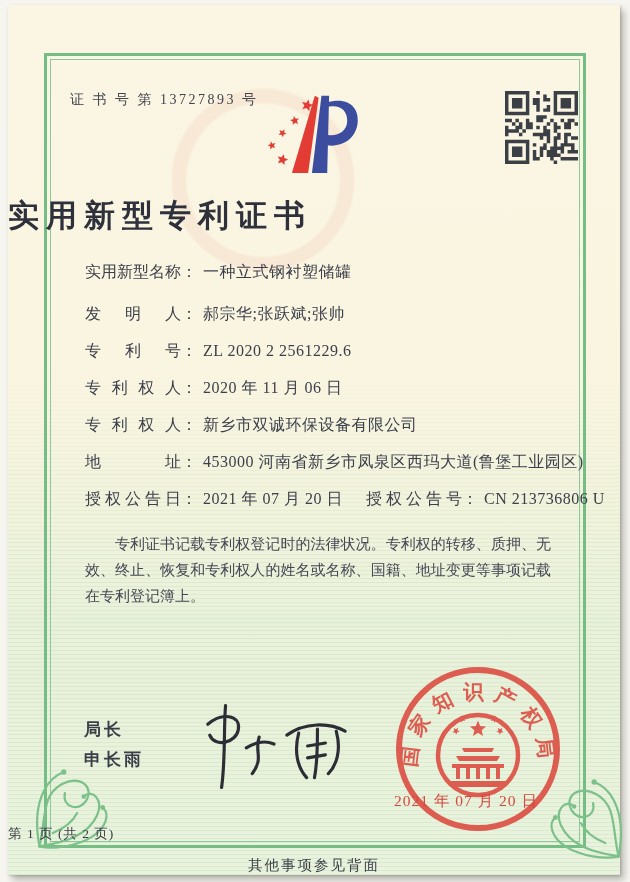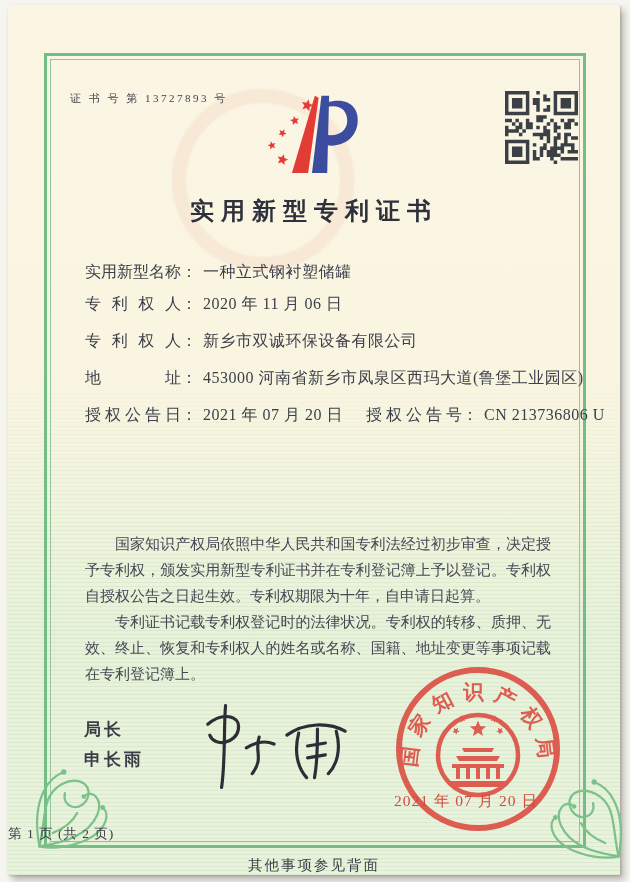--- a/index.html
+++ b/index.html
@@ -11,28 +11,28 @@
     box-shadow:4px 5px 7px rgba(90,90,80,.40), 1px 1px 2px rgba(120,120,105,.35); }
   .guilloche { position:absolute; left:0; right:0; top:40%; bottom:0;
     background:repeating-linear-gradient(0deg, rgba(116,186,136,.13) 0 1px, transparent 1px 4px);
     -webkit-mask-image:linear-gradient(to bottom, transparent, #000 38%);
     mask-image:linear-gradient(to bottom, transparent, #000 38%); pointer-events:none; }
   .watermark { position:absolute; left:150px; top:75px; width:210px; height:200px; border-radius:50%;
     background:radial-gradient(circle, transparent 52%, rgba(226,122,112,.10) 54%, rgba(226,122,112,.10) 62%, transparent 64%); }
   .frame { position:absolute; left:36px; top:48px; width:542px; height:795px;
     border:3px solid #74bd85; }
   .frame-inner { position:absolute; inset:3px; border:1px solid #8dc79b; }
-  .certno { position:absolute; left:62px; top:86px; font-size:11px; letter-spacing:2.5px; color:#41434d; }
+  .certno { position:absolute; left:62px; top:86px; font-size:14px; letter-spacing:2.5px; color:#41434d; }
   .logo { position:absolute; left:255px; top:88px; width:96px; height:82px; }
   .qr { position:absolute; left:497px; top:86px; width:73px; height:73px; }
-  .title { position:absolute; left:0; top:190px; width:100%; text-align:center;
-    font-size:24px; font-weight:600; letter-spacing:7px; color:#2e313c; }
+  .title { position:absolute; left:0; top:190px; width:100%; 
+    font-size:31px; font-weight:600; letter-spacing:7px; color:#2e313c; }
   .fields { position:absolute; left:77px; top:256px; width:482px; color:#3c3f4a; font-size:16px; }
   .frow { line-height:22px; margin-bottom:15px; white-space:nowrap; }
-  .frow.big-gap { margin-bottom:10px; }
+  .frow.big-gap { margin-bottom:20px; }
   .flabel { display:inline-block; width:96px; text-align:justify; text-align-last:justify; vertical-align:top; }
   .fcolon { display:inline-block; margin-right:6px; }
   .fvalue { letter-spacing:.5px; }
   .grant-pair2 { margin-left:23px; }
   .paras { position:absolute; left:77px; top:526px; width:466px; font-size:15px; line-height:26px;
     text-align:justify; color:#454854; }
   .paras p { text-indent:2em; }
   .signer { position:absolute; left:76px; top:710px; font-size:17px; line-height:30px; color:#3a3d47; letter-spacing:3px;font-weight:bold; }
   .sig { position:absolute; left:180px; top:692px; width:168px; height:95px; }
   .seal { position:absolute; left:384px; top:658px; width:172px; height:172px; }
@@ -102,35 +102,40 @@
           <path d="M0,0h28v28h-28z M4,4v20h20v-20z M8,8h12v12h-12z M56,0h28v28h-28z M60,4v20h20v-20z M64,8h12v12h-12z M0,56h28v28h-28z M4,60v20h20v-20z M8,64h12v12h-12z M36,0h4v4h-4z M44,4h4v4h-4z M32,8h4v4h-4z M36,8h4v4h-4z M44,8h4v4h-4z M48,8h4v4h-4z M32,12h4v4h-4z M36,12h4v4h-4z M36,16h4v4h-4z M48,16h4v4h-4z M36,20h4v4h-4z M44,20h4v4h-4z M48,20h4v4h-4z M36,28h4v4h-4z M40,28h4v4h-4z M44,28h4v4h-4z M0,32h4v4h-4z M4,32h4v4h-4z M12,32h4v4h-4z M24,32h4v4h-4z M36,32h4v4h-4z M40,32h4v4h-4z M52,32h4v4h-4z M64,32h4v4h-4z M72,32h4v4h-4z M76,32h4v4h-4z M8,36h4v4h-4z M16,36h4v4h-4z M24,36h4v4h-4z M28,36h4v4h-4z M48,36h4v4h-4z M56,36h4v4h-4z M68,36h4v4h-4z M72,36h4v4h-4z M80,36h4v4h-4z M0,40h4v4h-4z M12,40h4v4h-4z M16,40h4v4h-4z M24,40h4v4h-4z M28,40h4v4h-4z M36,40h4v4h-4z M44,40h4v4h-4z M56,40h4v4h-4z M60,40h4v4h-4z M68,40h4v4h-4z M72,40h4v4h-4z M0,44h4v4h-4z M4,44h4v4h-4z M8,44h4v4h-4z M12,44h4v4h-4z M20,44h4v4h-4z M44,44h4v4h-4z M48,44h4v4h-4z M56,44h4v4h-4z M0,48h4v4h-4z M16,48h4v4h-4z M32,48h4v4h-4z M36,48h4v4h-4z M40,48h4v4h-4z M44,48h4v4h-4z M48,48h4v4h-4z M60,48h4v4h-4z M68,48h4v4h-4z M72,48h4v4h-4z M40,52h4v4h-4z M48,52h4v4h-4z M56,52h4v4h-4z M60,52h4v4h-4z M68,52h4v4h-4z M76,52h4v4h-4z M80,52h4v4h-4z M48,56h4v4h-4z M56,56h4v4h-4z M68,56h4v4h-4z M32,60h4v4h-4z M44,60h4v4h-4z M56,60h4v4h-4z M64,60h4v4h-4z M68,60h4v4h-4z M72,60h4v4h-4z M76,60h4v4h-4z M40,64h4v4h-4z M44,64h4v4h-4z M52,64h4v4h-4z M56,64h4v4h-4z M60,64h4v4h-4z M64,64h4v4h-4z M76,64h4v4h-4z M32,68h4v4h-4z M40,68h4v4h-4z M48,68h4v4h-4z M52,68h4v4h-4z M56,68h4v4h-4z M64,68h4v4h-4z M72,68h4v4h-4z M76,68h4v4h-4z M80,68h4v4h-4z M32,72h4v4h-4z M40,72h4v4h-4z M48,72h4v4h-4z M52,72h4v4h-4z M56,72h4v4h-4z M60,72h4v4h-4z M32,76h4v4h-4z M36,76h4v4h-4z M52,76h4v4h-4z M64,76h4v4h-4z M68,76h4v4h-4z M72,76h4v4h-4z M76,76h4v4h-4z M80,76h4v4h-4z M56,80h4v4h-4z " fill="#3b4046" fill-rule="evenodd"></path>
         </svg></div>
 
     <div class="title">实用新型专利证书</div>
 
     <div class="fields">
       <div class="frow big-gap">
         <span class="flabel">实用新型名称</span><span class="fcolon">：</span><span class="fvalue">一种立式钢衬塑储罐</span>
       </div>
       <div class="frow">
+        <span class="flabel">发明人</span><span class="fcolon">：</span><span class="fvalue">郝宗华;张跃斌;张帅</span>
+      </div>
+      <div class="frow">
+        <span class="flabel">专利号</span><span class="fcolon">：</span><span class="fvalue">ZL 2020 2 2561229.6</span>
+      </div>
+      <div class="frow">
         <span class="flabel">专利权人</span><span class="fcolon">：</span><span class="fvalue">2020 年 11 月 06 日</span>
       </div>
       <div class="frow">
         <span class="flabel">专利权人</span><span class="fcolon">：</span><span class="fvalue">新乡市双诚环保设备有限公司</span>
       </div>
       <div class="frow">
         <span class="flabel">地址</span><span class="fcolon">：</span><span class="fvalue">453000 河南省新乡市凤泉区西玛大道(鲁堡工业园区)</span>
       </div>
       <div class="frow">
         <span class="flabel">授权公告日</span><span class="fcolon">：</span><span class="fvalue">2021 年 07 月 20 日</span><span class="grant-pair2"><span class="flabel">授权公告号</span><span class="fcolon">：</span><span class="fvalue">CN 213736806 U</span></span>
       </div>
     </div>
 
     <div class="paras">
-      <p>国家知识产权局依照中华人民共和国专利法经过初步审查，决定授予专利权，颁发实用新型专利证书并在专利登记簿上予以登记。专利权自授权公告之日起生效。专利权期限为十年，自申请日起算。</p>
       <p>专利证书记载专利权登记时的法律状况。专利权的转移、质押、无效、终止、恢复和专利权人的姓名或名称、国籍、地址变更等事项记载在专利登记簿上。</p>
     </div>
 
     <div class="signer">
       <div>局长</div>
       <div>申长雨</div>
     </div>
 
     <svg class="sig" viewBox="0 0 170 95">
       <g fill="none" stroke="#2c2d35" stroke-width="3.2" stroke-linecap="round">

